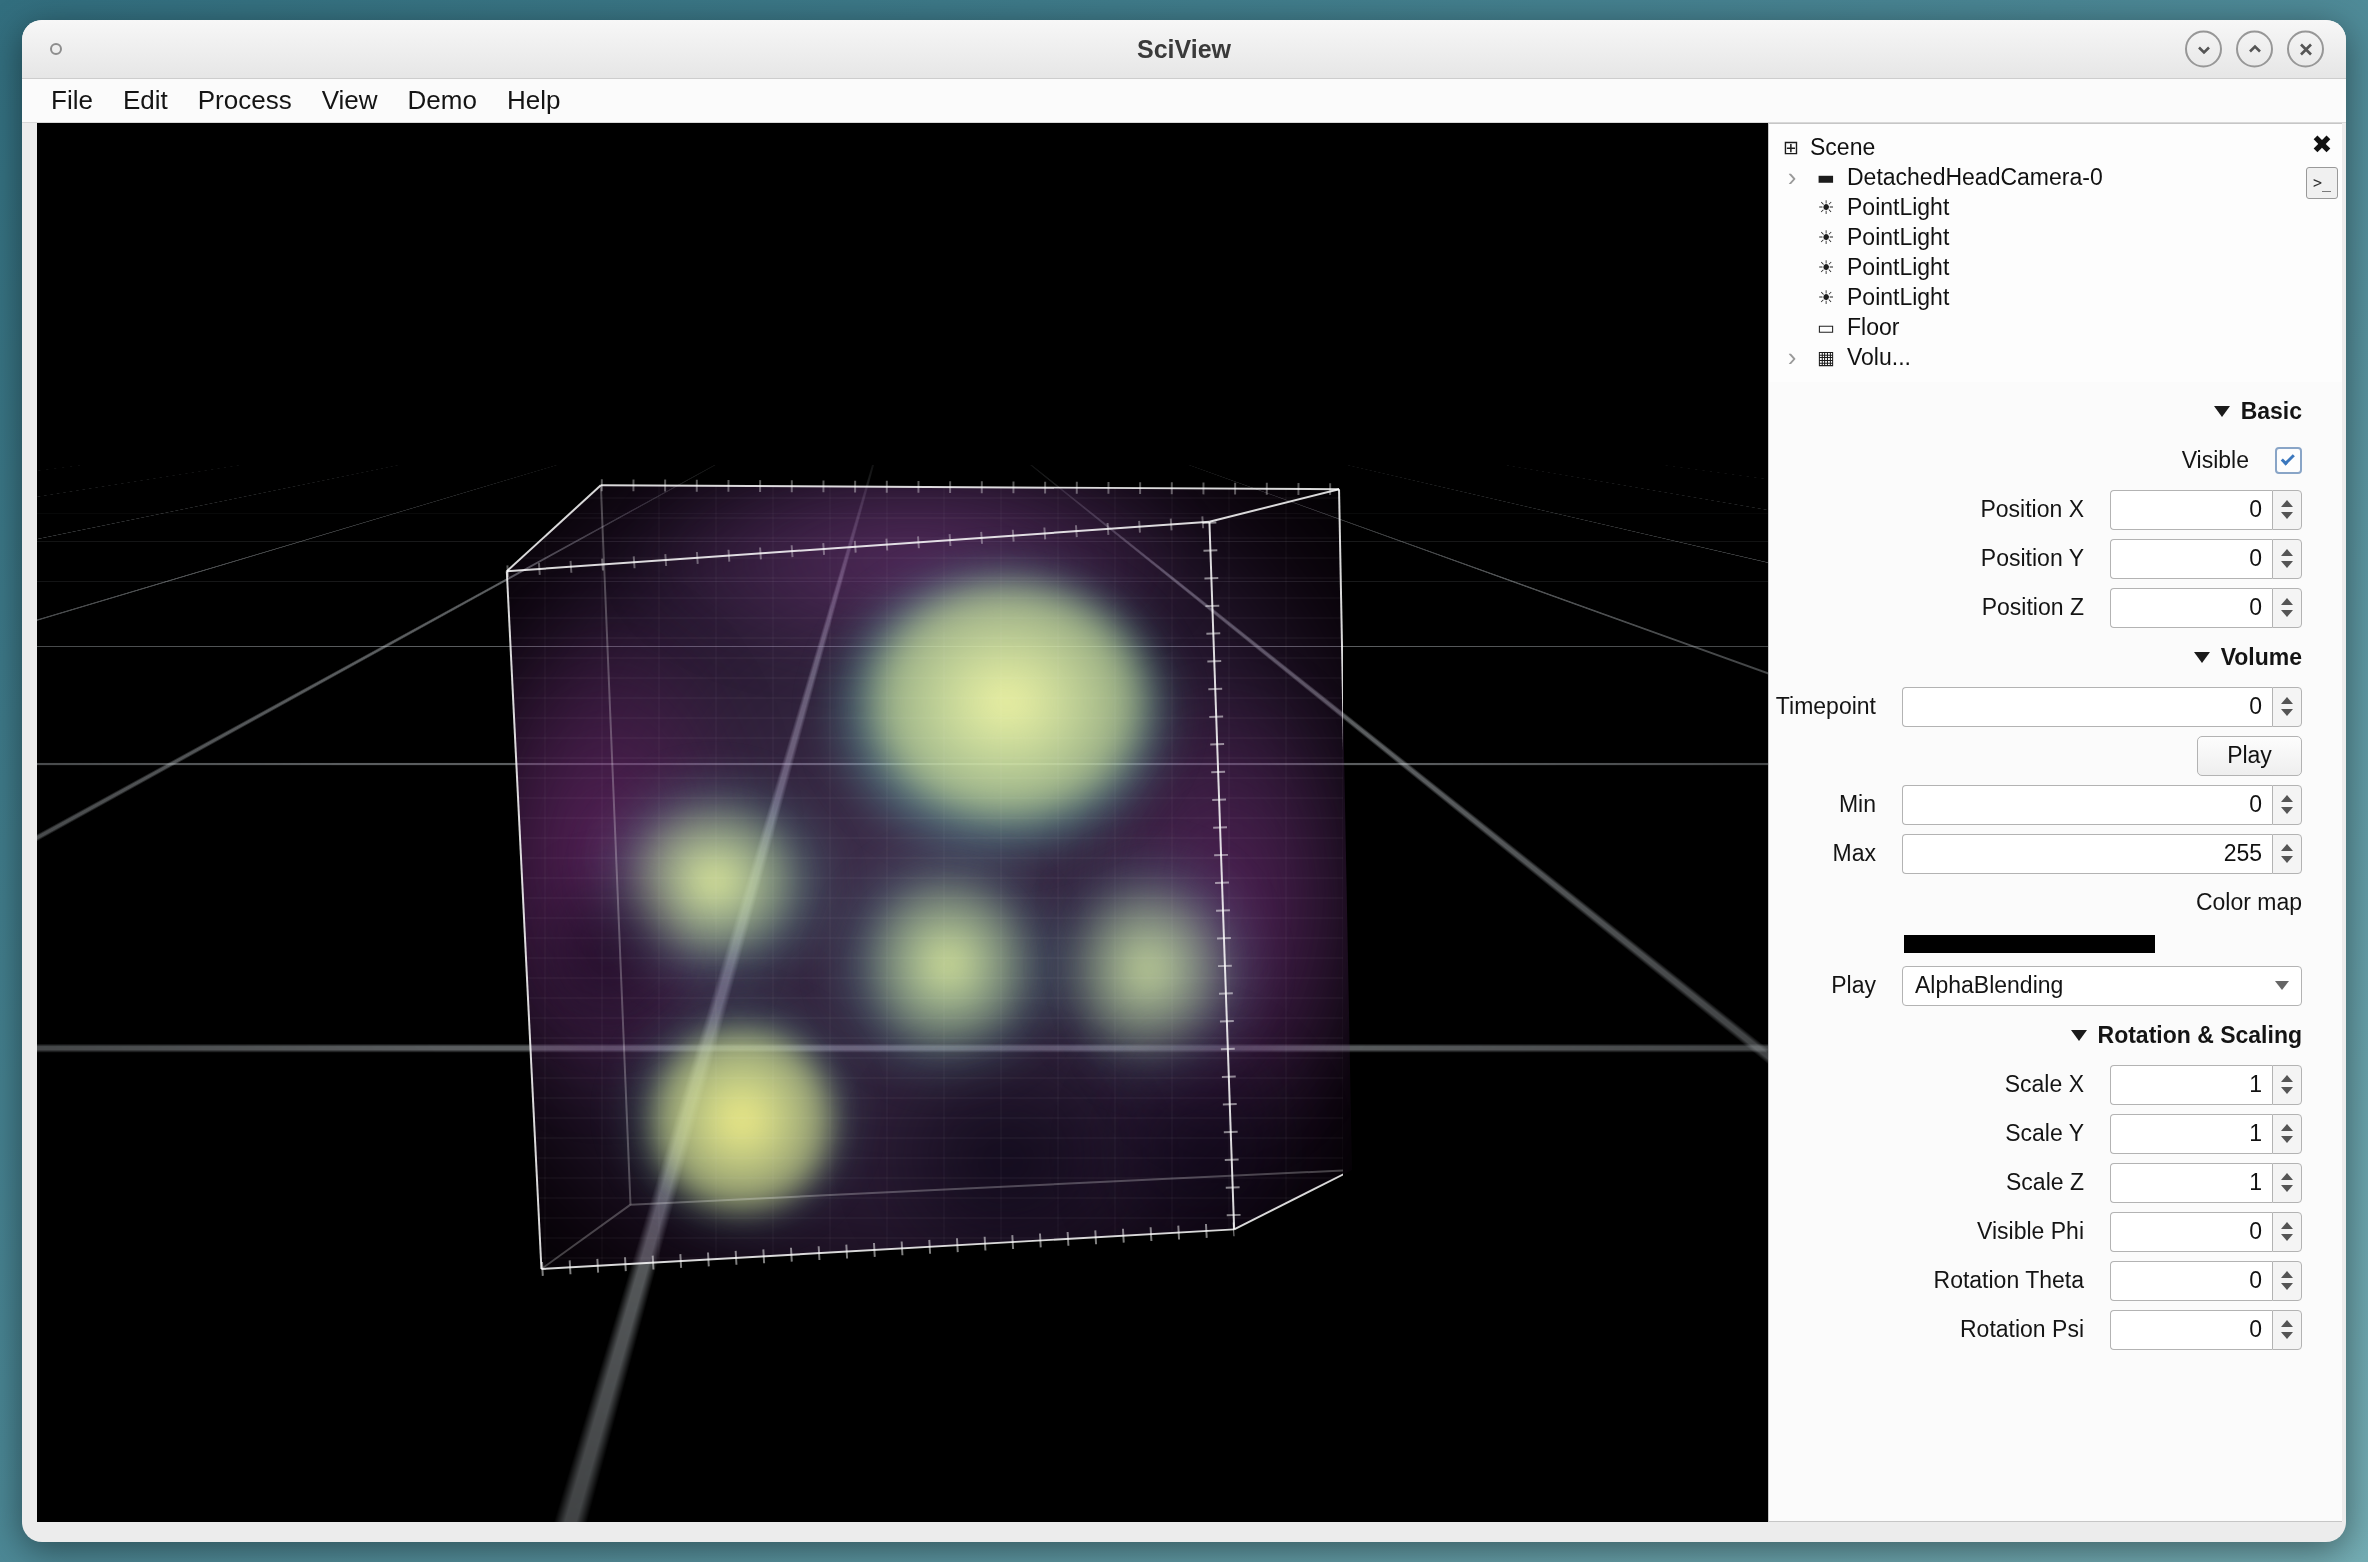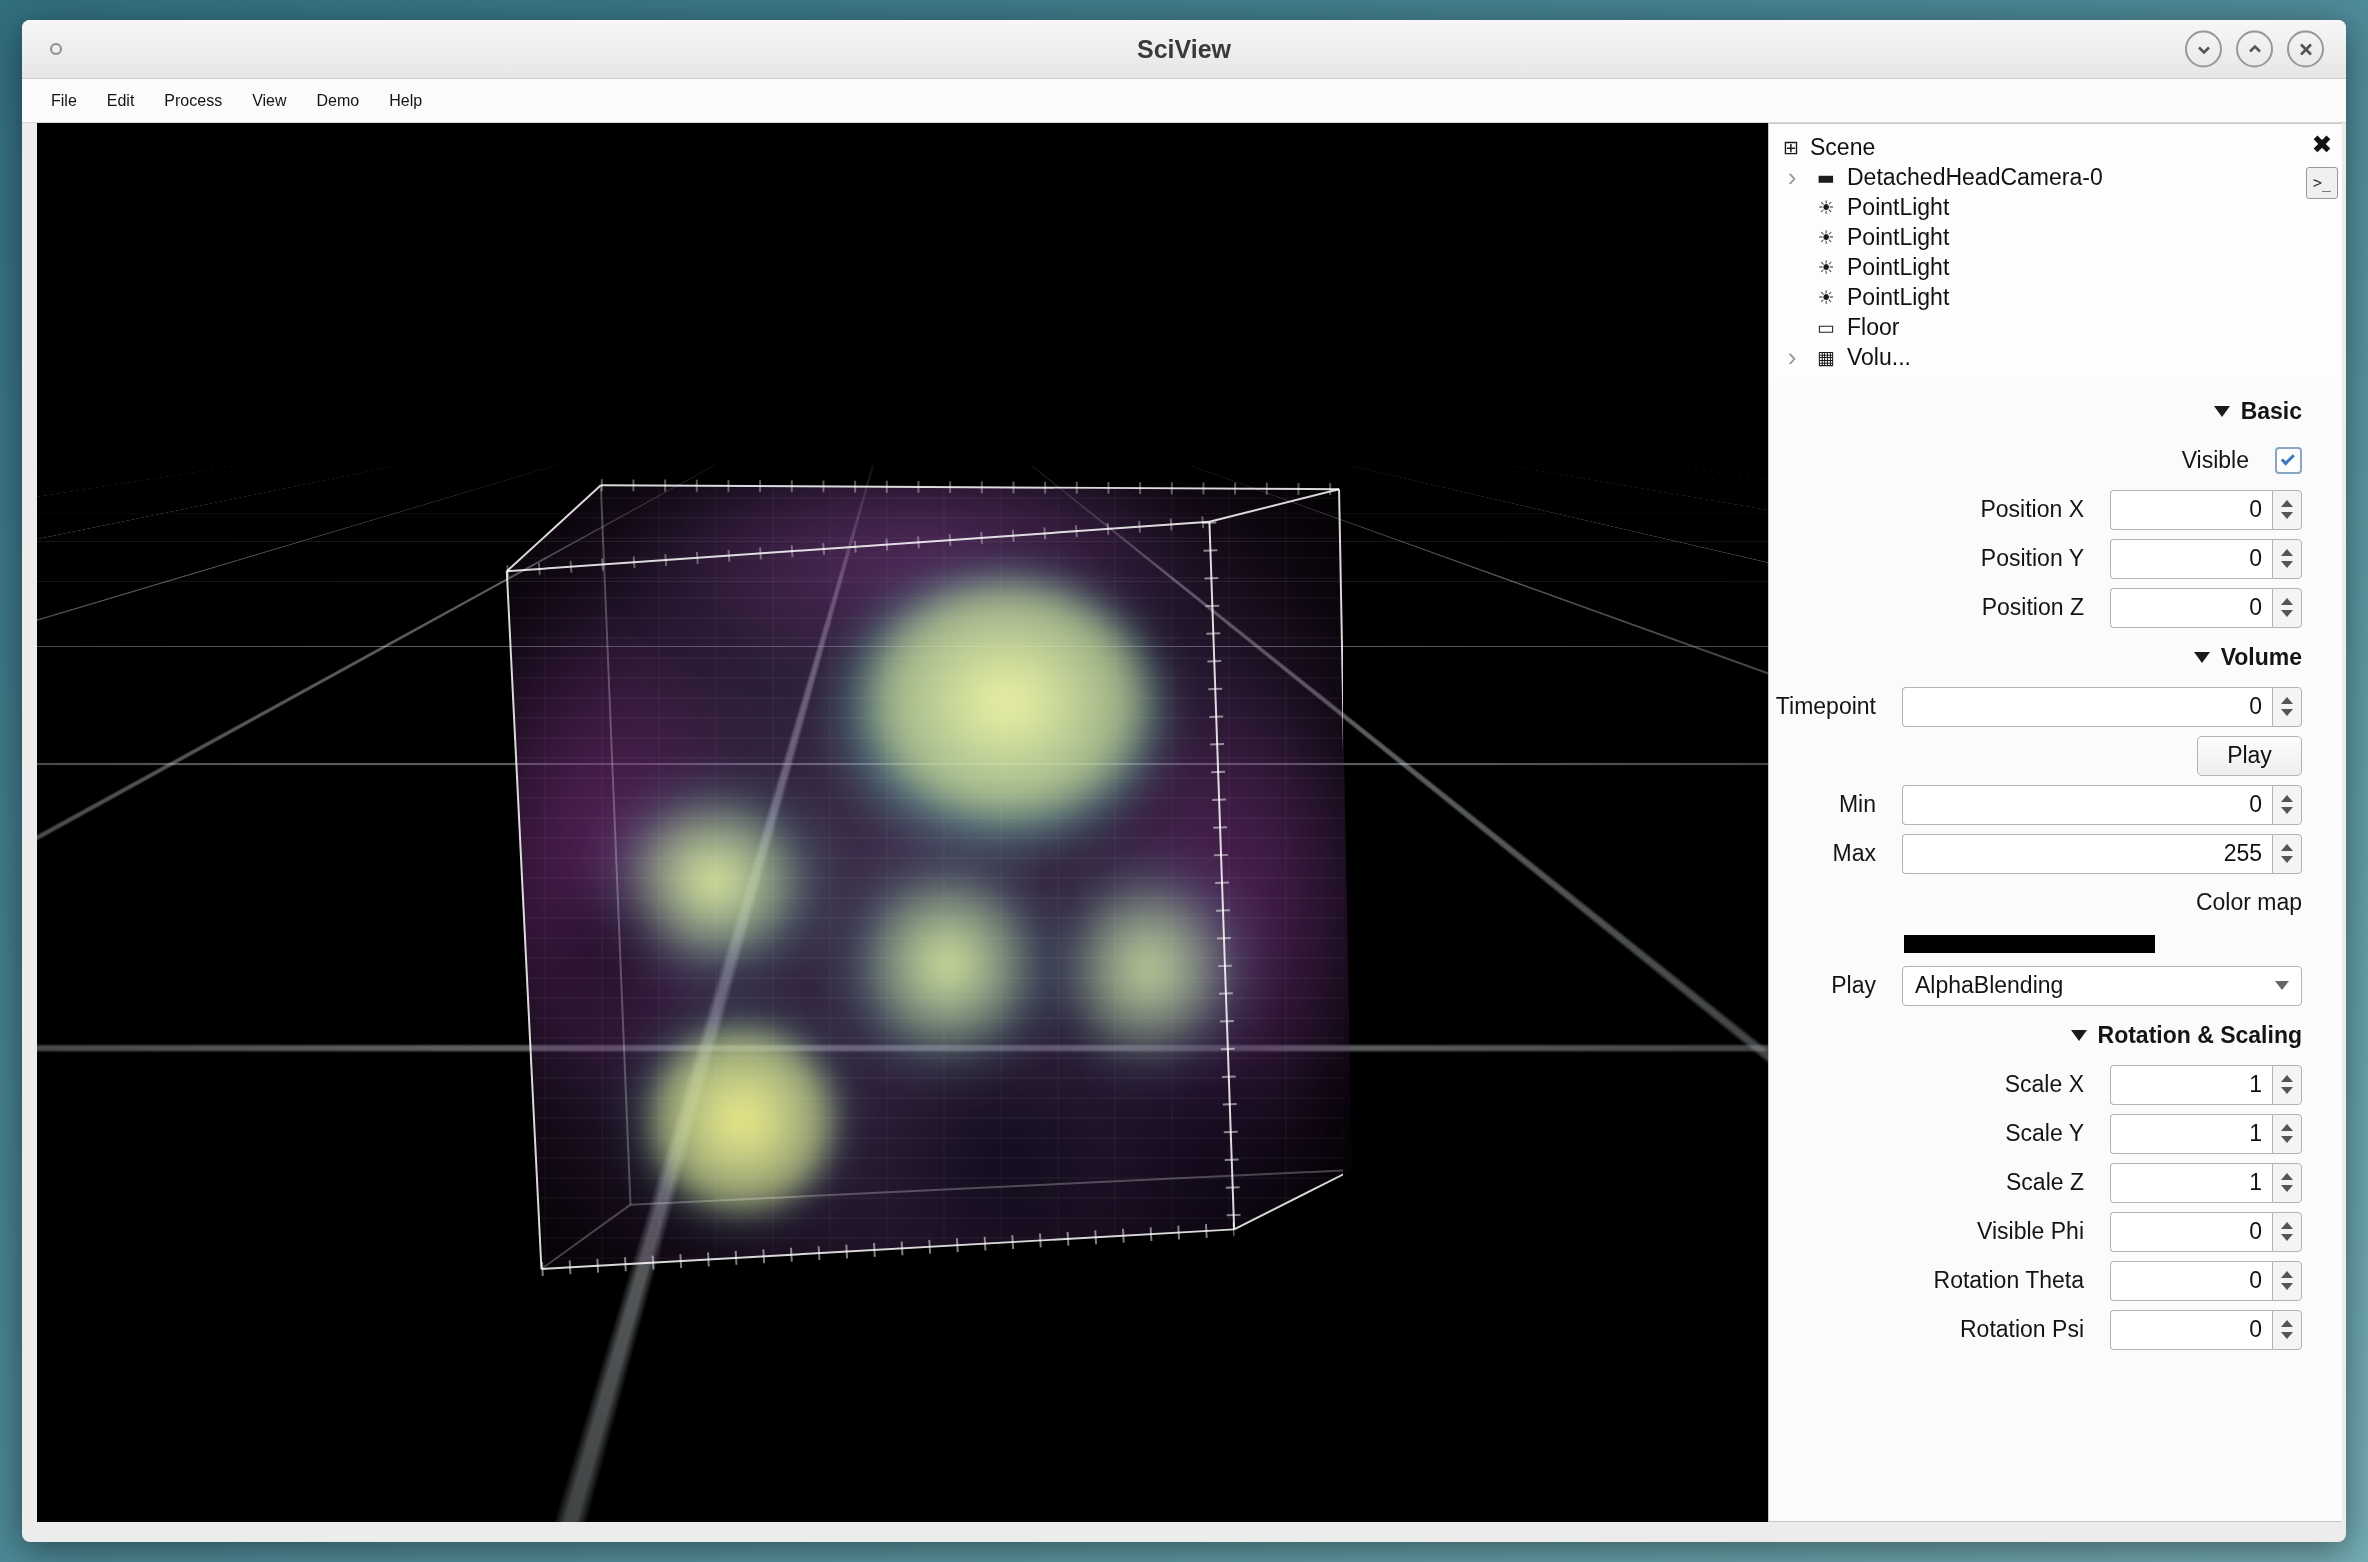--- a/index.html
+++ b/index.html
@@ -6,21 +6,21 @@
   html,body { width: 2368px; height: 1562px; overflow: hidden; }
   body {
     font-family: "Liberation Sans", sans-serif;
     background: linear-gradient(145deg, #326e7e 0%, #4a8694 45%, #74adb4 100%);
     position: relative;
   }
 
   
   .window {
     position: absolute; left: 22px; top: 20px; right: 22px; bottom: 20px;
-    background: #ececec; border-radius: 8px; overflow: hidden;
+    background: #ececec; border-radius: 20px; overflow: hidden;
     box-shadow: 0 8px 36px rgba(0,0,0,.45);
     display: flex; flex-direction: column;
   }
   .titlebar {
     flex: 0 0 59px; position: relative;
     background: linear-gradient(#f7f7f7, #e6e6e6);
     border-bottom: 1px solid #cdcdcd;
     display: flex; align-items: center; justify-content: center;
   }
   .title { font-size: 25px; font-weight: bold; color: #3a3a3a; }
@@ -36,21 +36,21 @@
     width: 37px; height: 37px; border-radius: 50%;
     border: 2px solid #979797; background: transparent;
     display: flex; align-items: center; justify-content: center;
   }
   .wbtn svg { stroke: #555; stroke-width: 2.6; fill: none; }
 
   .menubar {
     flex: 0 0 44px; background: #fbfbfb; border-bottom: 1px solid #d8d8d8;
     display: flex; align-items: center; padding: 0 14px;
   }
-  .menu-item { padding: 0 15px; font-size: 16px; color: #141414; cursor: default; }
+  .menu-item { padding: 0 15px; font-size: 26px; color: #141414; cursor: default; }
 
   .content { flex: 1; display: flex; padding: 0 4px 20px 15px; min-height: 0; }
 
   
   .viewport {
     flex: 1; position: relative; overflow: hidden; background: #000;
     perspective: 1485px; perspective-origin: 50% 24.5%;
   }
   .grid-floor {
     position: absolute; left: 50%; top: 342px;

